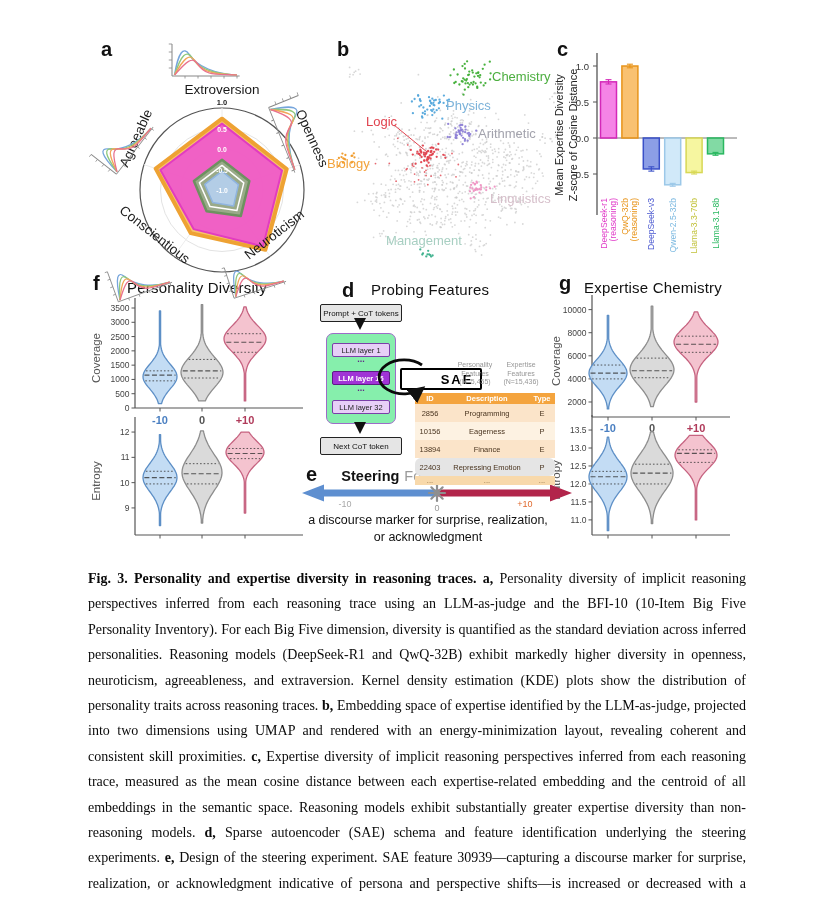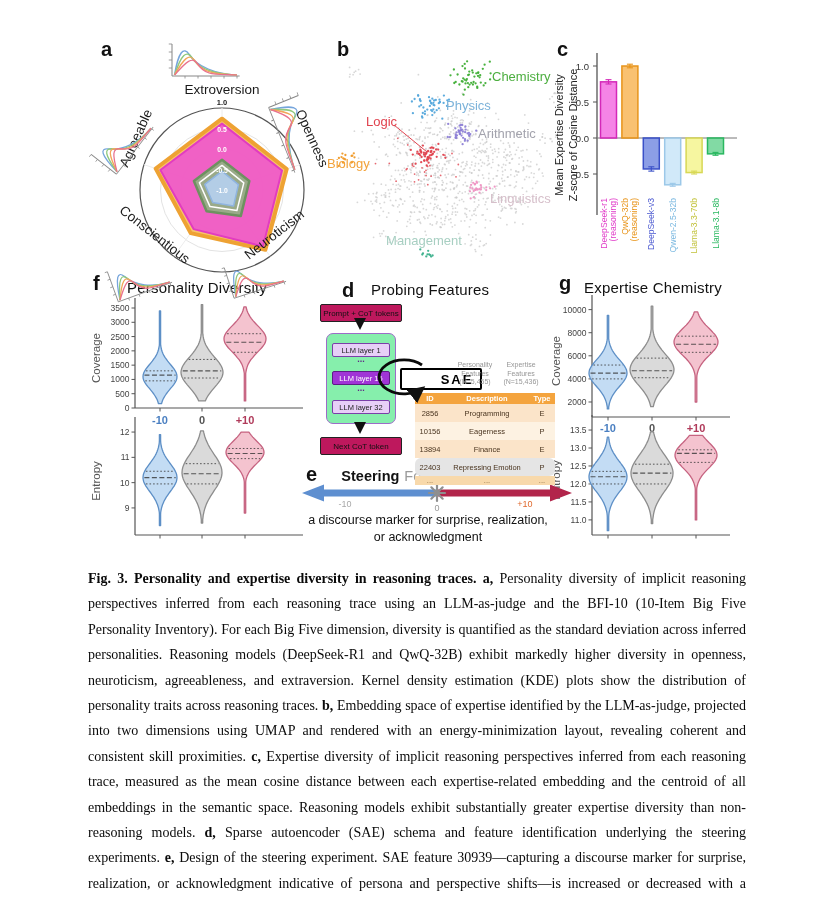--- a/index.html
+++ b/index.html
@@ -1,28 +1,28 @@
 <!DOCTYPE html>
 <html><head>
 <meta charset="utf-8">
 <style>
   html,body{margin:0;padding:0;background:#fff;}
   #fig{position:relative;width:824px;height:900px;background:#fff;overflow:hidden;
        font-family:"Liberation Sans",sans-serif;}
   svg{position:absolute;overflow:visible;}
   .ltr{position:absolute;font-weight:700;font-size:20px;color:#111;}
   .ttl{position:absolute;font-size:15px;font-weight:500;color:#111;letter-spacing:.2px;}
-  .dbox{position:absolute;border:1px solid #222;background:#be185d;font-size:8px;color:#111;
+  .dbox{position:absolute;border:1px solid #222;background:#e5e5e5;font-size:8px;color:#111;
         display:flex;align-items:center;justify-content:center;border-radius:2px;text-align:center;}
   #d-panel{position:absolute;left:300px;top:275px;width:290px;height:205px;}
   #d-layers{position:absolute;left:26px;top:58px;width:68px;height:89px;background:#86efac;
             border:1px solid #9d6cc8;border-radius:7px;}
   .layerbox{position:absolute;left:5px;width:56px;height:12px;border:1px solid #7a3fa8;border-radius:2px;
             font-size:7.5px;display:flex;align-items:center;justify-content:center;background:#e7cff7;color:#222;}
-  .layerbox.hl{background:#a034d6;color:#fff;font-weight:400;border-color:#5e1b86;}
+  .layerbox.hl{background:#a034d6;color:#fff;font-weight:700;border-color:#5e1b86;}
   .layerdots{position:absolute;left:0;width:68px;text-align:center;font-size:9px;font-weight:700;color:#5e2b86;line-height:6px;}
   #d-sae{position:absolute;left:100px;top:93px;width:46px;height:18px;border:2.5px solid #000;background:#fff;
          font-weight:700;font-size:13px;letter-spacing:2px;display:flex;align-items:center;justify-content:center;border-radius:2px;padding-left:32px;}
   .grpcol{position:absolute;top:86px;font-size:7px;line-height:8.5px;color:#979797;text-align:center;}
   #d-table{position:absolute;left:115px;top:118px;width:140px;font-size:7.5px;color:#4a3520;}
   .trow{display:flex;}
   .trow>div{display:flex;align-items:center;justify-content:center;}
   .c-id{width:30px;} .c-desc{width:84px;} .c-type{width:26px;}
   .thead{background:#f4a43e;color:#fff;font-weight:700;height:11px;}
   .tdata{height:18px;}

